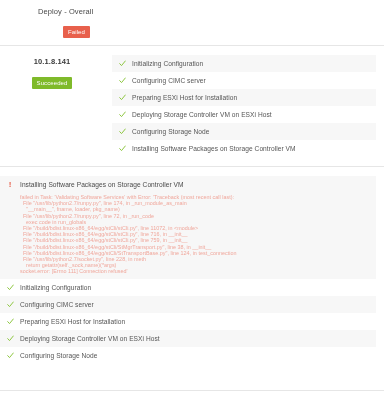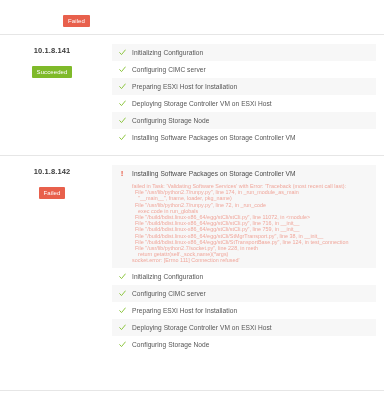--- a/index.html
+++ b/index.html
@@ -160,20 +160,21 @@
     background: #e6e6e6;
   }
 </style>
 </head>
 <body>
 
 <div class="page">
 
   <div class="header">
     <div class="header-inner">
+      <div class="header-title">Deploy - Overall</div>
       <div class="header-badge-wrap">
         <span class="badge badge-failed">Failed</span>
       </div>
     </div>
   </div>
 
   <div class="divider"></div>
 
   <div id="hosts-container">
       <div class="host-block">
@@ -227,24 +228,20 @@
                 <path d="M1 5.2 L3.6 8 L9 1.4" fill="none" stroke="#8cc63e" stroke-width="1.4" stroke-linecap="round" stroke-linejoin="round"></path>
               </svg></div>
             <div class="step-body">
               <div class="step-label">Installing Software Packages on Storage Controller VM</div>
             </div>
           </div>
         </div>
       </div>
       <div class="divider"></div>
       <div class="host-block">
-        <div class="host-meta">
-          <div class="host-ip">10.1.8.142</div>
-          <div class="host-status"><span class="badge badge-failed">Failed</span></div>
-        </div>
         <div class="steps">
           <div class="step-row shaded error-row">
             <div class="step-icon error">!</div>
             <div class="step-body">
               <div class="step-label">Installing Software Packages on Storage Controller VM</div>
               <div class="error-text">failed in Task: 'Validating Software Services' with Error: 'Traceback (most recent call last):
   File "/usr/lib/python2.7/runpy.py", line 174, in _run_module_as_main
     "__main__", fname, loader, pkg_name)
   File "/usr/lib/python2.7/runpy.py", line 72, in _run_code
     exec code in run_globals

